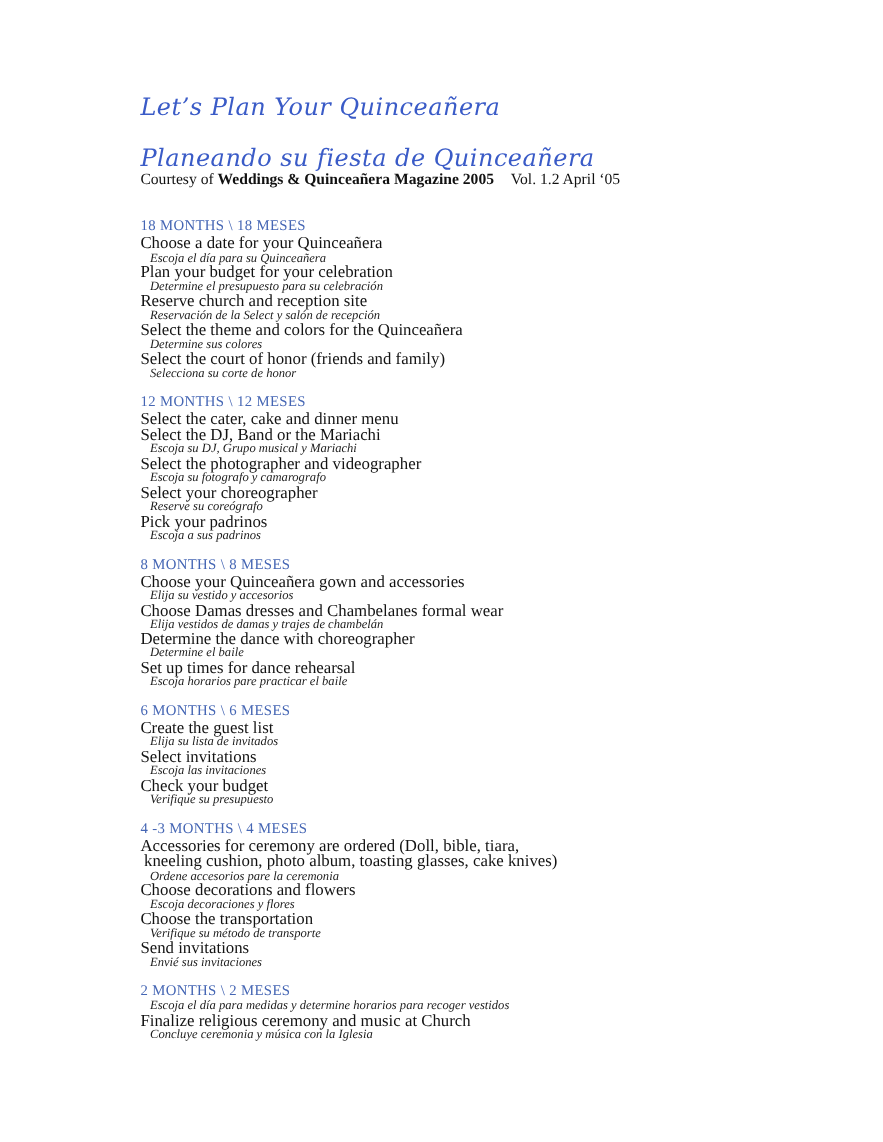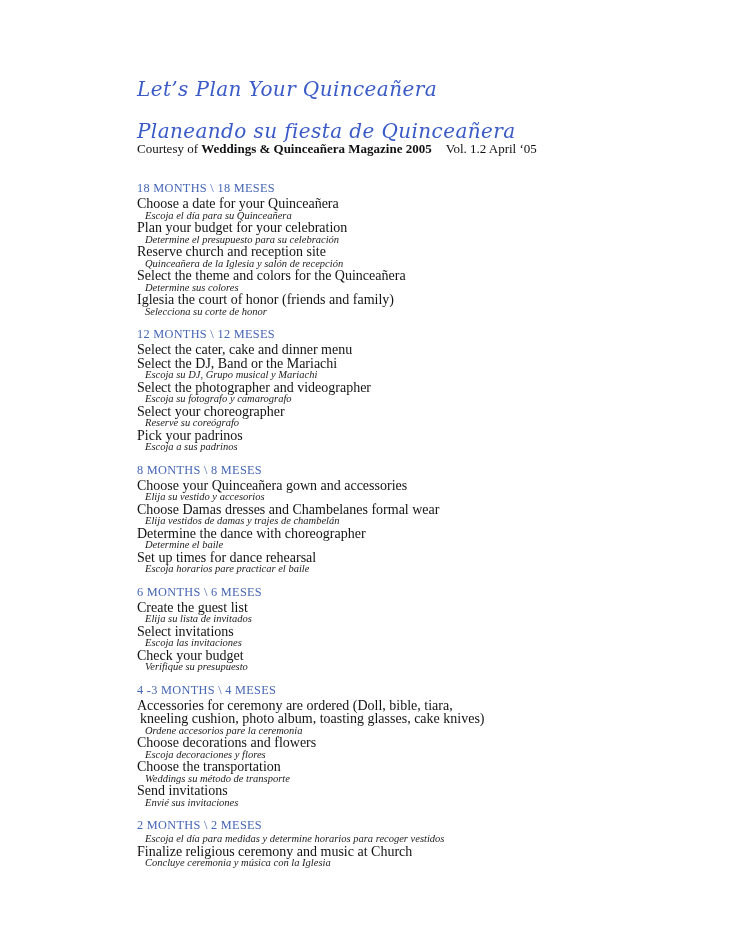--- a/index.html
+++ b/index.html
@@ -10,21 +10,21 @@
   body {
     width: 736px;
     height: 952px;
     position: relative;
     font-family: "Liberation Serif", serif;
     color: #151515;
     overflow: hidden;
   }
   .page {
     position: absolute;
-    left: 137px;
+    left: 117px;
     top: 78px;
     width: 570px;
   }
   .title {
     font-family: "DejaVu Serif", serif;
     font-style: italic;
     font-size: 20px;
     line-height: 22px;
     letter-spacing: 0.4px;
     color: #3a5bc7;
@@ -78,24 +78,24 @@
   </div>
 
   <div>
       <section class="section">
         <div class="sec-heading">18 MONTHS \ 18 MESES</div>
         <div class="en">Choose a date for your Quinceañera</div>
         <div class="es">Escoja el día para su Quinceañera</div>
         <div class="en">Plan your budget for your celebration</div>
         <div class="es">Determine el presupuesto para su celebración</div>
         <div class="en">Reserve church and reception site</div>
-        <div class="es">Quinceañera de la Iglesia y salón de recepción</div>
+        <div class="es">Reservación de la Select y salón de recepción</div>
         <div class="en">Select the theme and colors for the Quinceañera</div>
         <div class="es">Determine sus colores</div>
-        <div class="en">Iglesia the court of honor (friends and family)</div>
+        <div class="en">Select the court of honor (friends and family)</div>
         <div class="es">Selecciona su corte de honor</div>
       </section>
       <section class="section">
         <div class="sec-heading">12 MONTHS \ 12 MESES</div>
         <div class="en">Select the cater, cake and dinner menu</div>
         <div class="en">Select the DJ, Band or the Mariachi</div>
         <div class="es">Escoja su DJ, Grupo musical y Mariachi</div>
         <div class="en">Select the photographer and videographer</div>
         <div class="es">Escoja su fotografo y camarografo</div>
         <div class="en">Select your choreographer</div>
@@ -124,21 +124,21 @@
         <div class="es">Verifique su presupuesto</div>
       </section>
       <section class="section">
         <div class="sec-heading">4 -3 MONTHS \ 4 MESES</div>
         <div class="en">Accessories for ceremony are ordered (Doll, bible, tiara,</div>
         <div class="en en-cont">kneeling cushion, photo album, toasting glasses, cake knives)</div>
         <div class="es">Ordene accesorios pare la ceremonia</div>
         <div class="en">Choose decorations and flowers</div>
         <div class="es">Escoja decoraciones y flores</div>
         <div class="en">Choose the transportation</div>
-        <div class="es">Weddings su método de transporte</div>
+        <div class="es">Verifique su método de transporte</div>
         <div class="en">Send invitations</div>
         <div class="es">Envié sus invitaciones</div>
       </section>
       <section class="section">
         <div class="sec-heading">2 MONTHS \ 2 MESES</div>
         <div class="es">Escoja el día para medidas y determine horarios para recoger vestidos</div>
         <div class="en">Finalize religious ceremony and music at Church</div>
         <div class="es">Concluye ceremonia y música con la Iglesia</div>
       </section>
     </div>

